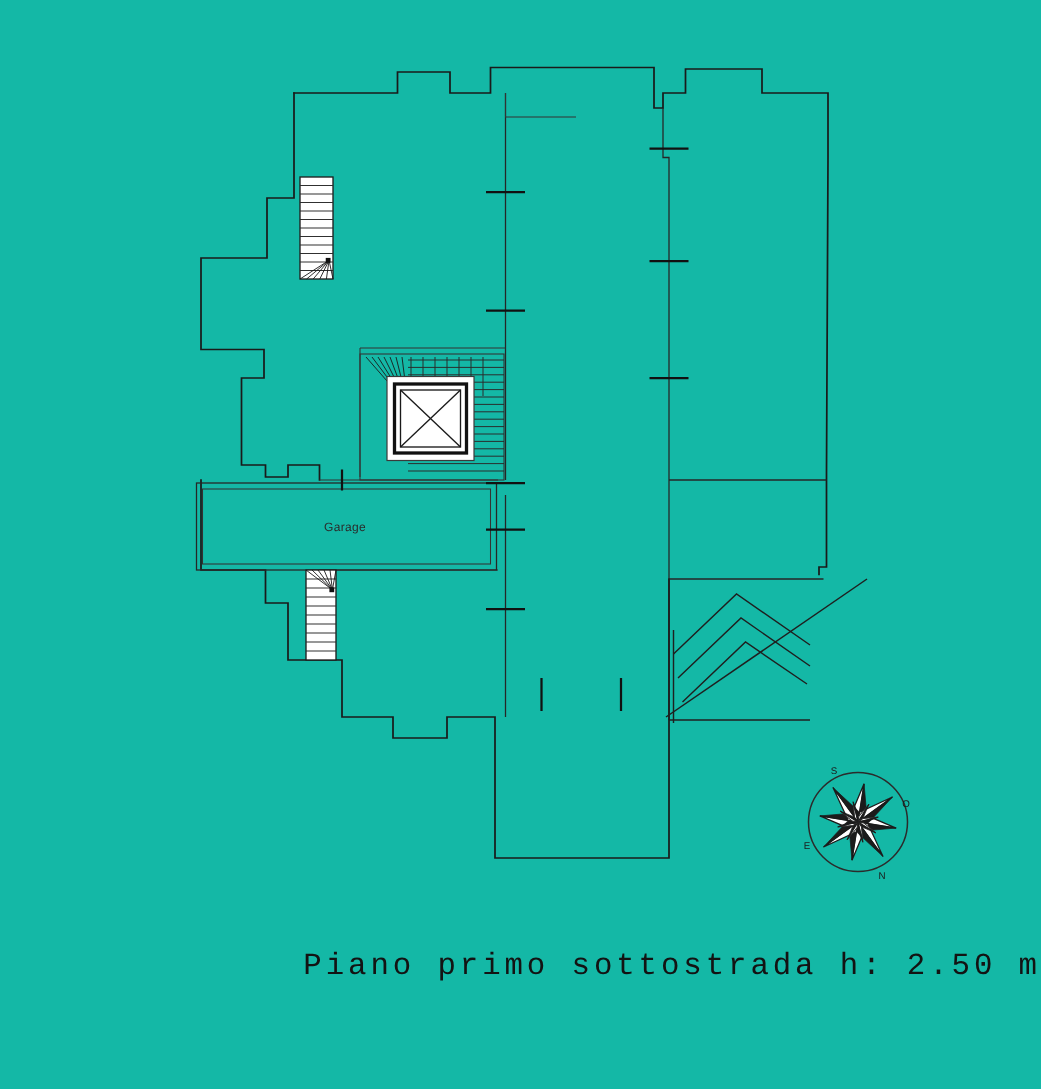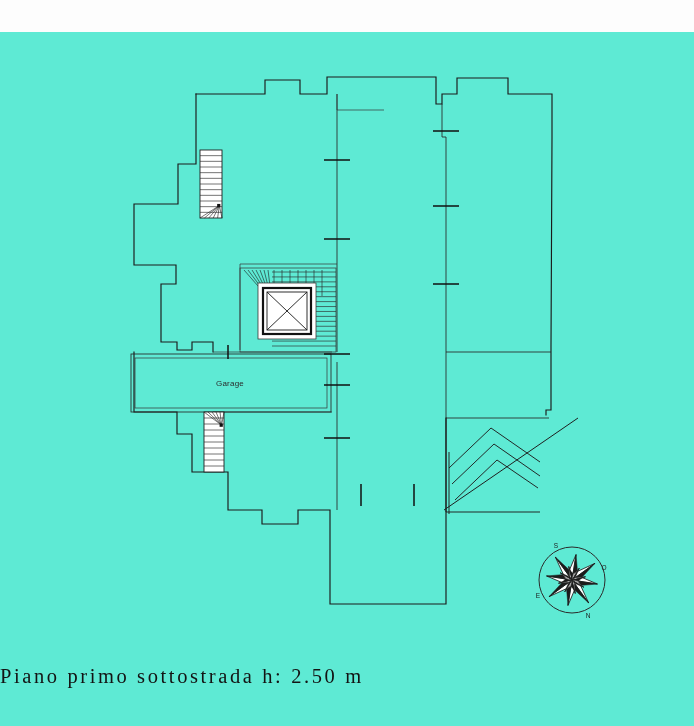--- a/index.html
+++ b/index.html
@@ -12,22 +12,21 @@
     width: 694px;
     height: 726px;
     position: relative;
     overflow: hidden;
     font-family: "Liberation Sans", sans-serif;
     background: #fdfdfd;
   }
   #sheet {
     position: absolute;
     inset: 0;
-    background: #5eead4;
-    margin-top: 32px;
+    background: #14b8a6;
   }
   #plan-svg {
     position: absolute;
     left: 0;
     top: 0;
     width: 694px;
     height: 726px;
     display: block;
   }
   .wall-outer {
@@ -127,22 +126,22 @@
     font-family: "Liberation Sans", sans-serif;
     font-size: 8px;
     fill: #2a2a2a;
     letter-spacing: 0.2px;
   }
   #caption {
     position: absolute;
     left: 0;
     right: 0;
     top: 633px;
-    text-align: left;
-    font-family: Liberation Serif, serif;
+    text-align: right;
+    font-family: Liberation Mono, monospace;
     font-size: 20.5px;
     letter-spacing: 2.6px;
     color: #131313;
     white-space: pre;
   }
 </style>
 </head>
 <body>
 
 <div id="sheet">

